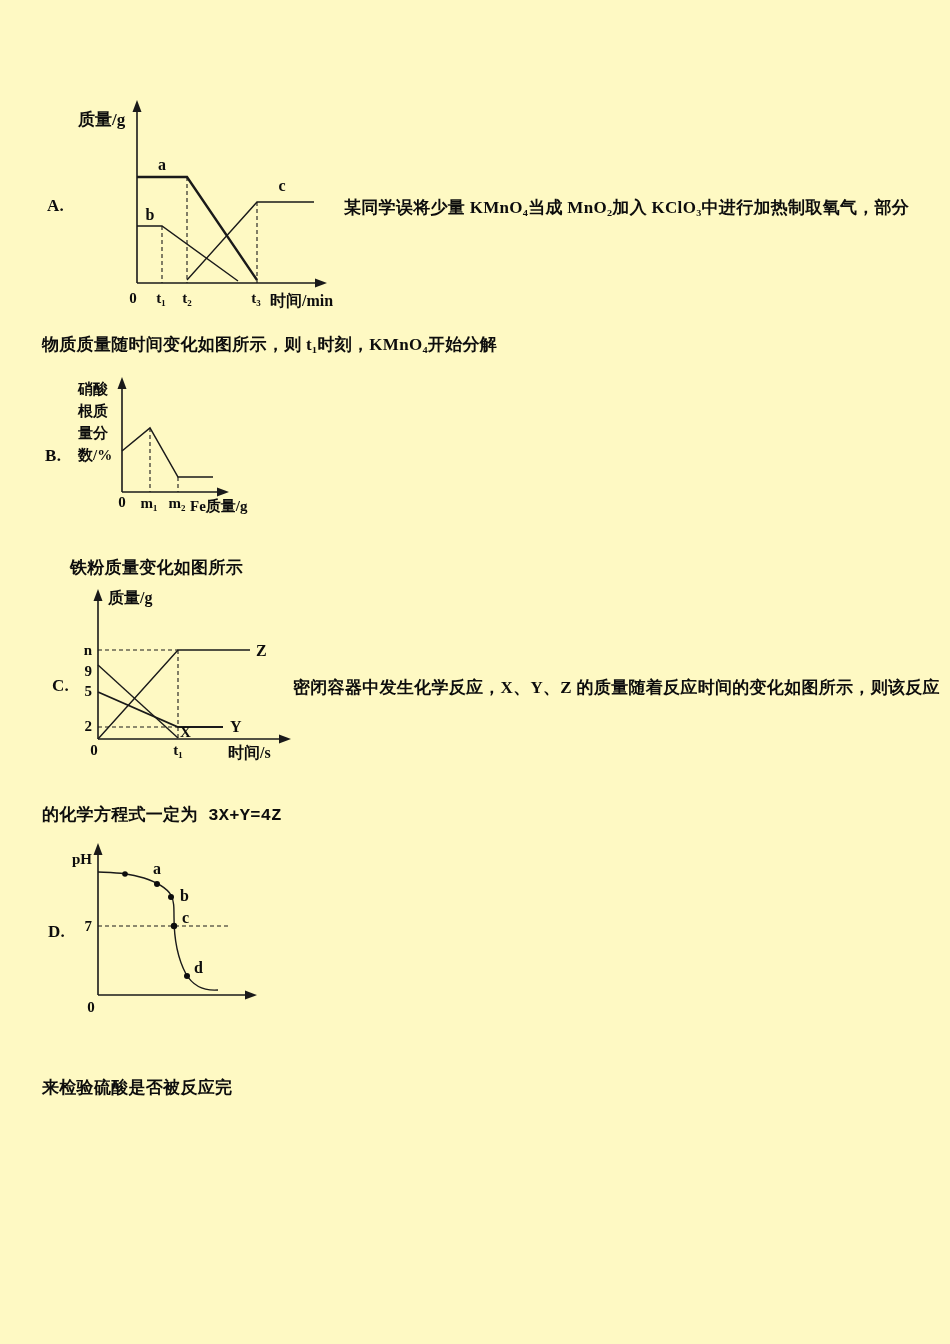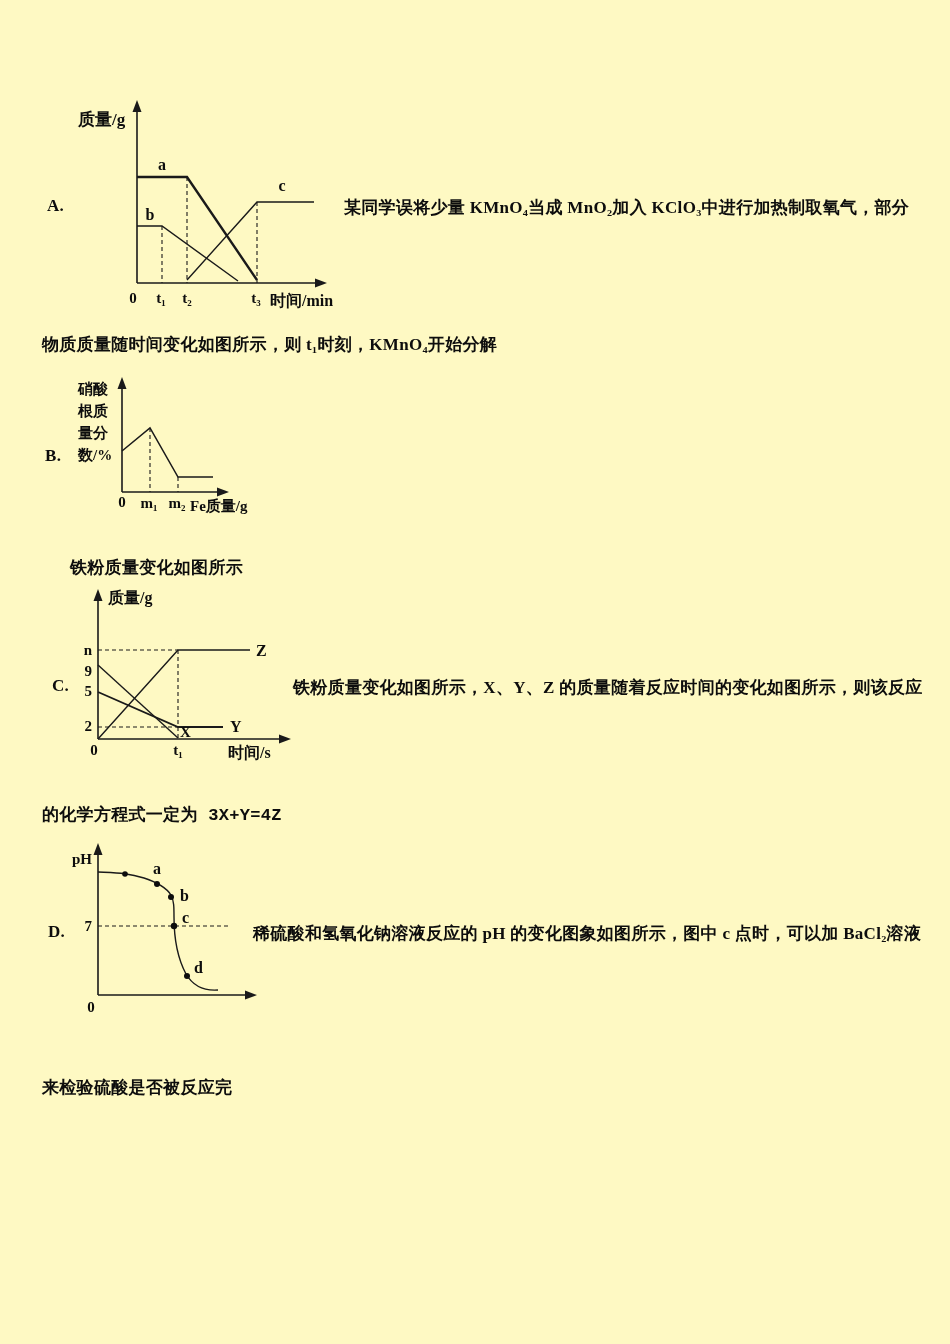--- a/index.html
+++ b/index.html
@@ -90,21 +90,21 @@
     <text x="32" y="67" font-size="15" text-anchor="end">n</text>
     <text x="32" y="88" font-size="15" text-anchor="end">9</text>
     <text x="32" y="108" font-size="15" text-anchor="end">5</text>
     <text x="32" y="143" font-size="15" text-anchor="end">2</text>
     <text x="34" y="167" font-size="15" text-anchor="middle">0</text>
     <text x="118" y="167" font-size="15" text-anchor="middle">t₁</text>
     <text x="168" y="170" font-size="16">时间/s</text>
   </svg>
 
   <span class="txt" style="left:52px;top:676px;">C.</span>
-  <span class="txt" style="left:293px;top:676px;">铁粉质量变化如图所示，X、Y、Z 的质量随着反应时间的变化如图所示，则该反应</span>
+  <span class="txt" style="left:293px;top:676px;">密闭容器中发生化学反应，X、Y、Z 的质量随着反应时间的变化如图所示，则该反应</span>
   <span class="txt" style="left:42px;top:803px;font-family:Liberation Mono, monospace;">的化学方程式一定为 3X+Y=4Z</span>
 
   <svg class="fig" style="left:60px;top:843px;" width="200" height="172" viewBox="0 0 200 172">
     <text x="12" y="21" font-size="15">pH</text>
     <line class="axis" x1="38" y1="8" x2="38" y2="152"></line>
     <polygon class="arrow" points="38,0 33.5,12 42.5,12"></polygon>
     <line class="axis" x1="38" y1="152" x2="188" y2="152"></line>
     <polygon class="arrow" points="197,152 185,147.5 185,156.5"></polygon>
     <line class="dash" x1="38" y1="83" x2="168" y2="83" stroke-dasharray="6 4"></line>
     <path class="curve" stroke-width="1.4" d="M38,29 C58,30 68,30 84,35 C96,39 106,44 111,52 C114,58 114,64 114,74 C114,98 118,116 126,131 C133,143 144,148 158,147"></path>
@@ -115,17 +115,16 @@
     <circle class="dot" cx="127" cy="133" r="3"></circle>
     <text x="97" y="31" font-size="16" text-anchor="middle">a</text>
     <text x="120" y="58" font-size="16">b</text>
     <text x="122" y="80" font-size="16">c</text>
     <text x="134" y="130" font-size="16">d</text>
     <text x="32" y="88" font-size="15" text-anchor="end">7</text>
     <text x="31" y="169" font-size="15" text-anchor="middle">0</text>
   </svg>
 
   <span class="txt" style="left:48px;top:922px;">D.</span>
-  <span class="txt" style="left:253px;top:922px;">稀硫酸和氢氧化钠溶液反应的 pH 的变化图象如图所示，图中 c 点时，可以加 BaCl₂溶液</span>
   <span class="txt" style="left:42px;top:1046px;margin-top:30px;">来检验硫酸是否被反应完</span>
 
 
 </div>
 
 </body></html>

